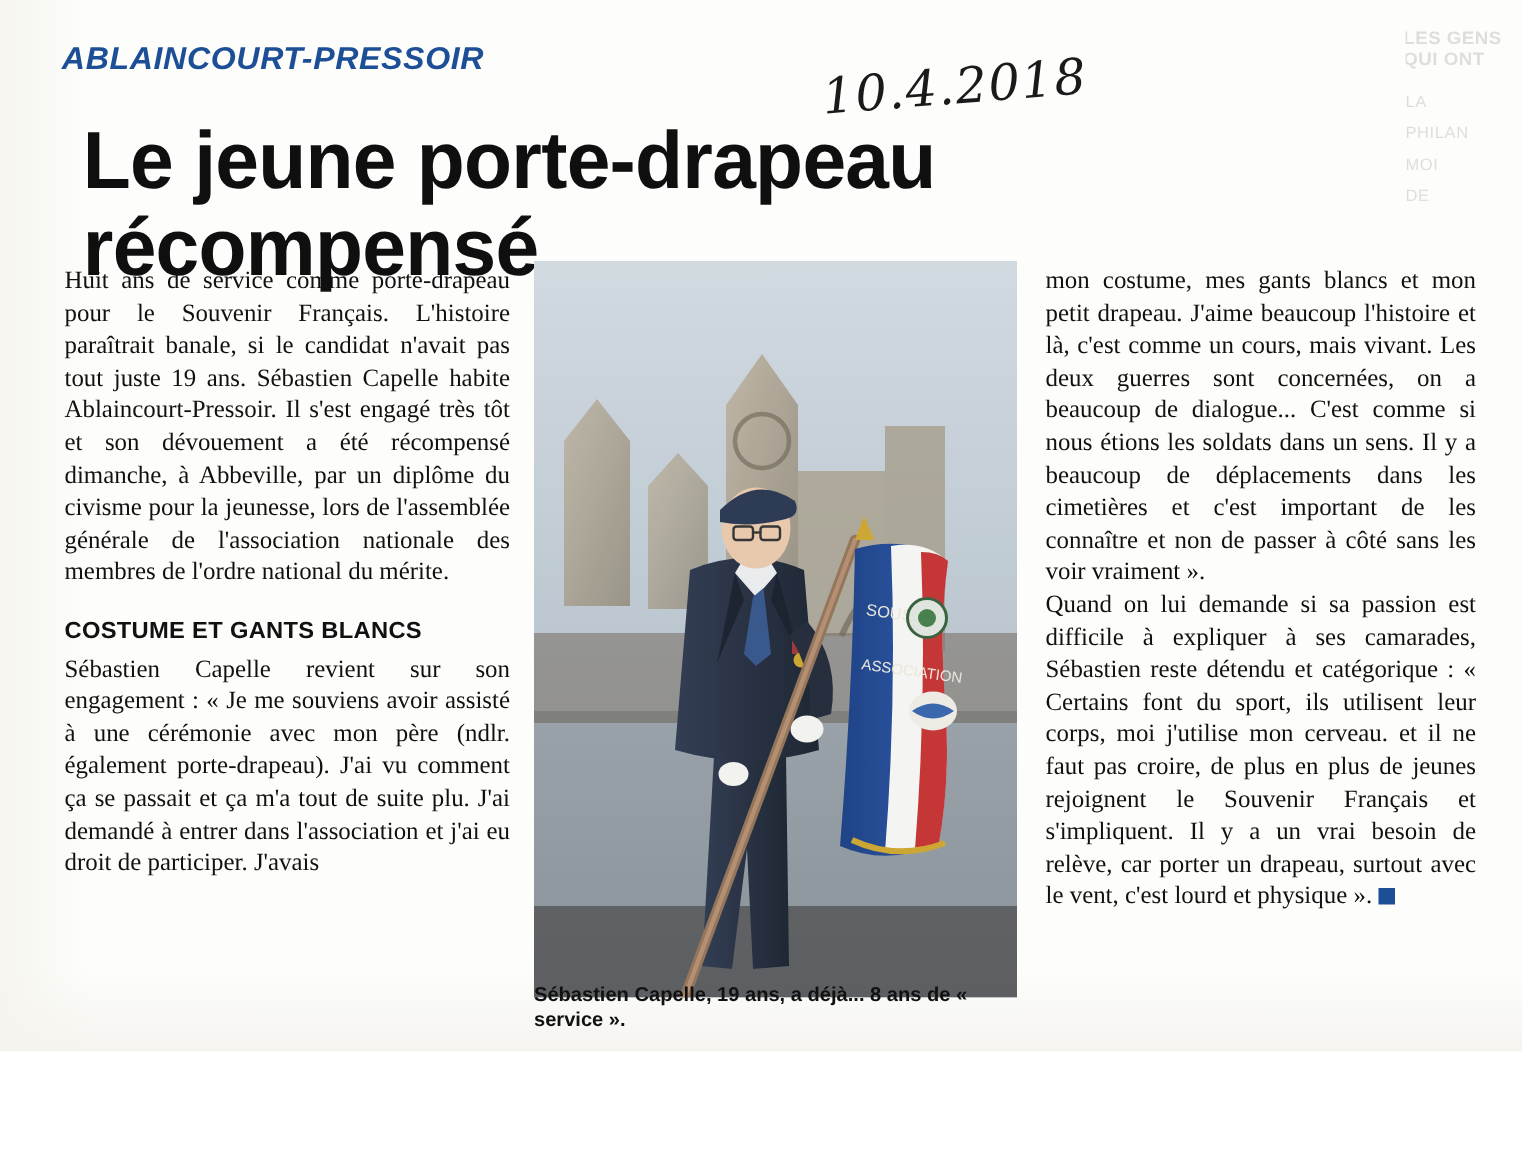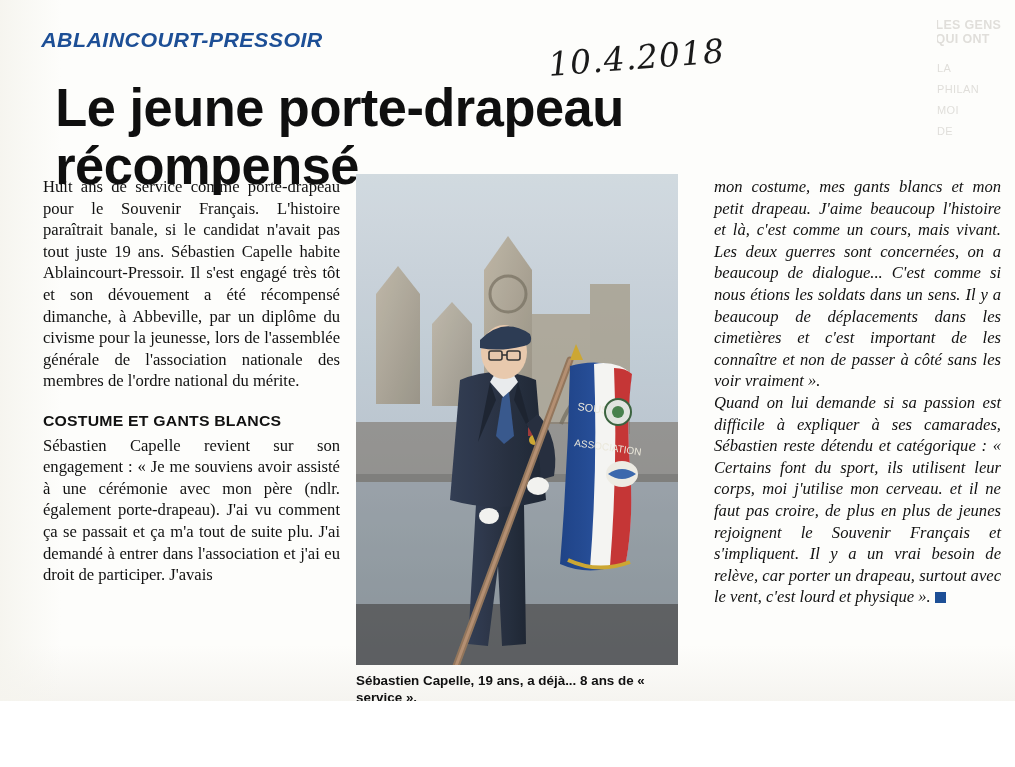--- a/index.html
+++ b/index.html
@@ -102,24 +102,23 @@
   .col p {
     margin: 0 0 0 0;
     text-indent: 0;
   }
   .col-left {
     left: 43px;
     top: 176px;
     width: 297px;
   }
   .col-right {
-    left: 714px;
+    left: 697px;
     top: 176px;
     width: 287px;
-    font-style: italic;
   }
   .col-right p + p { margin-top: 0; }
 
   .subhead {
     font-family: "Liberation Sans", sans-serif;
     font-weight: bold;
     font-size: 15.5px;
     letter-spacing: 0.2px;
     color: #111;
     margin: 18px 0 3px 0;
@@ -137,21 +136,21 @@
   }
   .photo {
     position: absolute;
     inset: 0;
     overflow: hidden;
     background: #b9c3cc;
   }
   .caption {
     position: absolute;
     left: 356px;
-    top: 672px;
+    top: 654px;
     width: 300px;
     font-family: "Liberation Sans", sans-serif;
     font-weight: bold;
     font-size: 13.4px;
     line-height: 17px;
     color: #111;
   }
 
   .footer-code {
     position: absolute;

